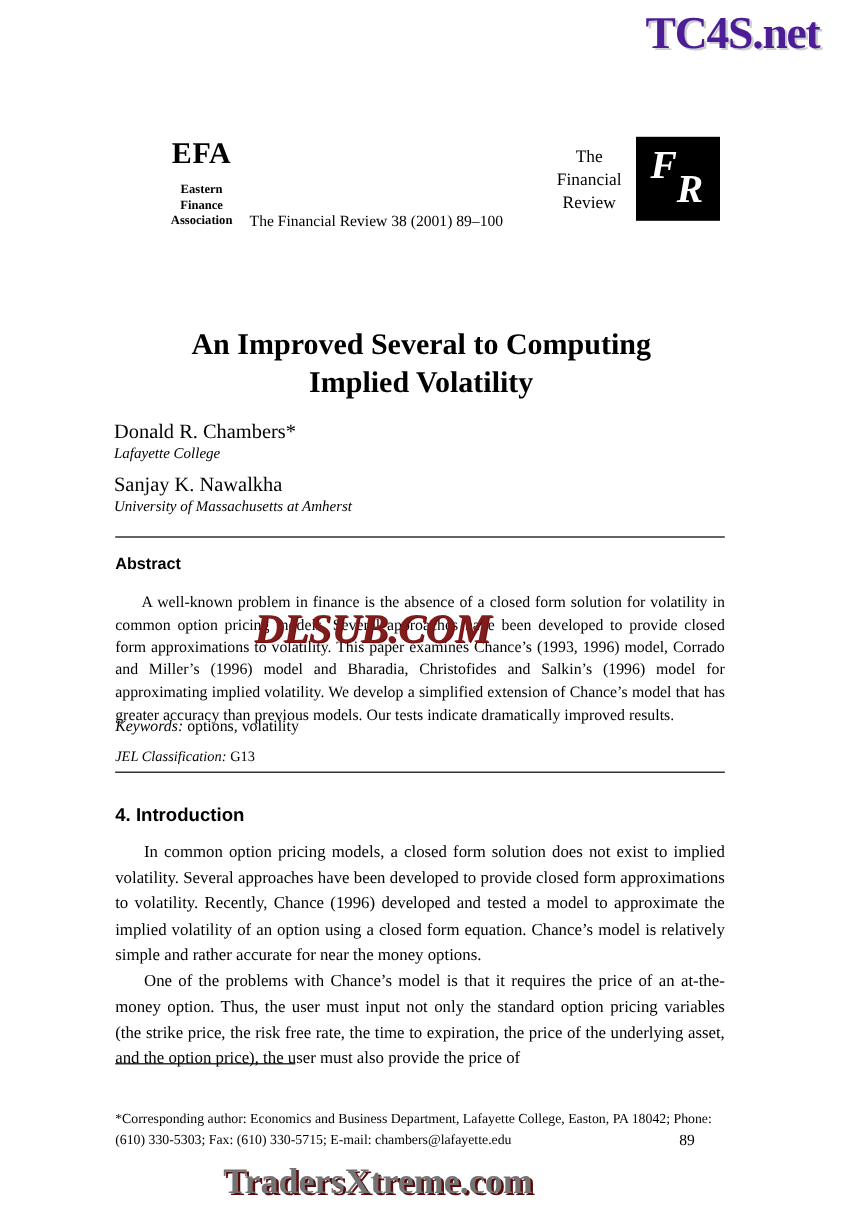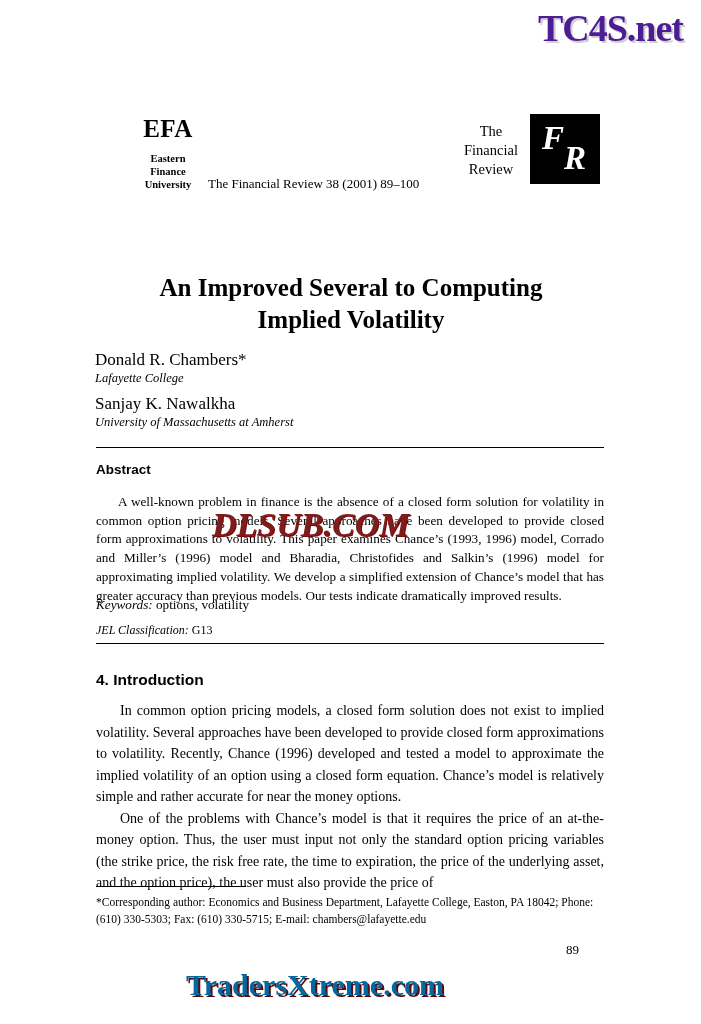--- a/index.html
+++ b/index.html
@@ -218,21 +218,21 @@
   
   .fn-rule {
     position: absolute;
     top: 886px;
     left: 96px;
     width: 150px;
     border-top: 1px solid #000;
   }
   .footnote {
     position: absolute;
-    top: 894px;
+    top: 925px;
     left: 96px;
     width: 508px;
     font-family: "Liberation Serif", serif;
     font-size: 11.5px;
     line-height: 1.45;
   }
 
   
   .page-no {
     position: absolute;
@@ -255,38 +255,38 @@
     text-shadow: 1px 1px 0 #7a0a0d;
     letter-spacing: 0px;
   }
   .wm-bottom {
     position: absolute;
     top: 968px;
     left: 186px;
     font-family: "Liberation Serif", serif;
     font-weight: bold;
     font-size: 30px;
-    color: #0369a1;
+    color: #737373;
     text-shadow: 2px 2px 0 #5d0a0c;
   }
 </style>
 </head>
 <body>
 
 <div class="page">
 
   <div class="wm-top">TC4S.net</div>
 
   <div class="masthead">
     <div class="efa">
       <div class="efa-main">EFA</div>
       <div class="efa-sub">
         <div>Eastern</div>
         <div>Finance</div>
-        <div>University</div>
+        <div>Association</div>
       </div>
     </div>
 
     <div class="journal-line">The Financial Review 38 (2001)  89–100</div>
 
     <div class="fr-words">
       <div>The</div>
       <div>Financial</div>
       <div>Review</div>
     </div>

